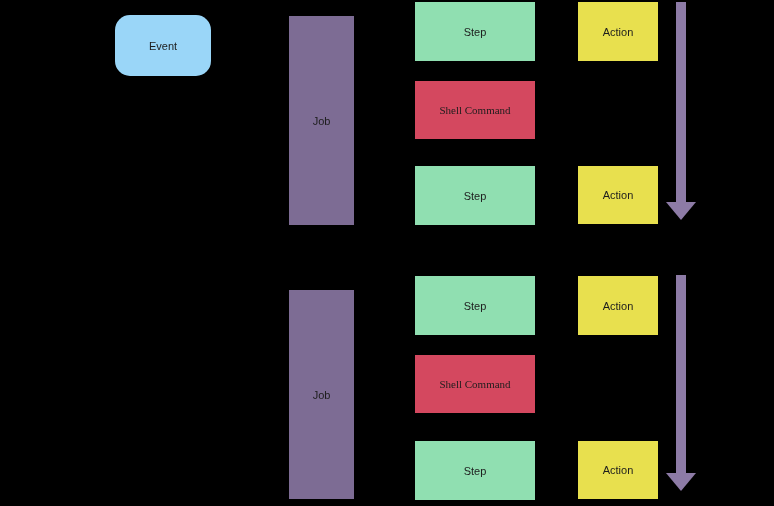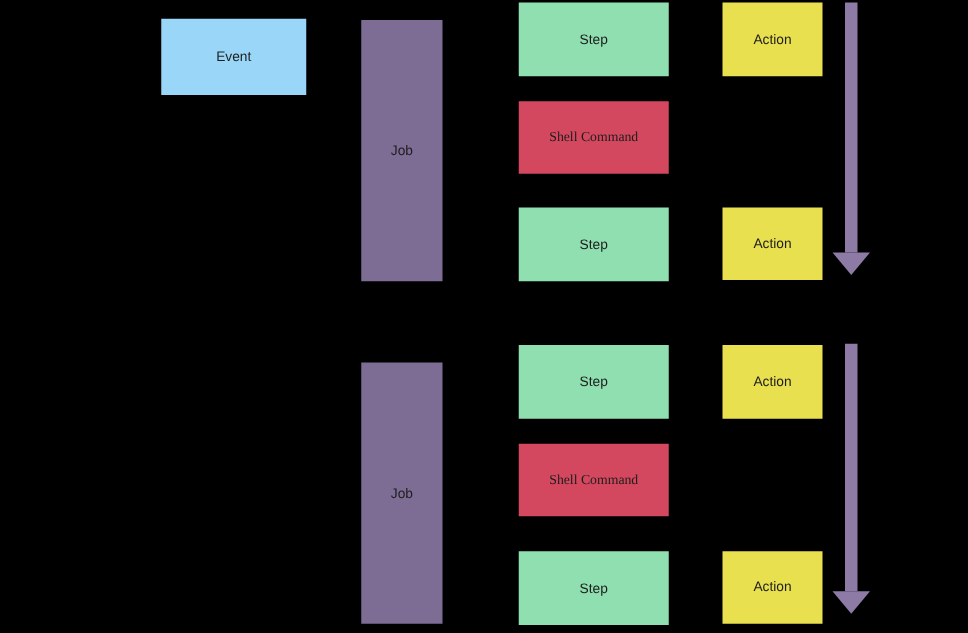--- a/index.html
+++ b/index.html
@@ -25,21 +25,21 @@
     color: var(--color-text, #1d1d1d);
     box-sizing: border-box;
   }
   .event-node  { background: var(--color-event, #9ad6f8); }
   .job-node    { background: var(--color-job, #7d6c94); }
   .step-node   { background: var(--color-step, #90dfb1); }
   .shell-node  { background: var(--color-shell, #d4485f); font-family: Liberation Serif, serif; }
   .action-node { background: var(--color-action, #e8e04e); }
 
   
-  .pos-event    { left: 129px; top: 15px;  width: 116px; height: 61px; }
+  .pos-event    { left: 115px; top: 15px;  width: 96px; height: 61px; border-radius: 15px; }
   .pos-job-0    { left: 289px; top: 16px;  width: 65px;  height: 209px; }
   .pos-step-0a  { left: 415px; top: 2px;   width: 120px; height: 59px; }
   .pos-shell-0  { left: 415px; top: 81px;  width: 120px; height: 58px; }
   .pos-step-0b  { left: 415px; top: 166px; width: 120px; height: 59px; }
   .pos-action-0a{ left: 578px; top: 2px;   width: 80px;  height: 59px; }
   .pos-action-0b{ left: 578px; top: 166px; width: 80px;  height: 58px; }
 
   
   .pos-job-1    { left: 289px; top: 290px; width: 65px;  height: 209px; }
   .pos-step-1a  { left: 415px; top: 276px; width: 120px; height: 59px; }

